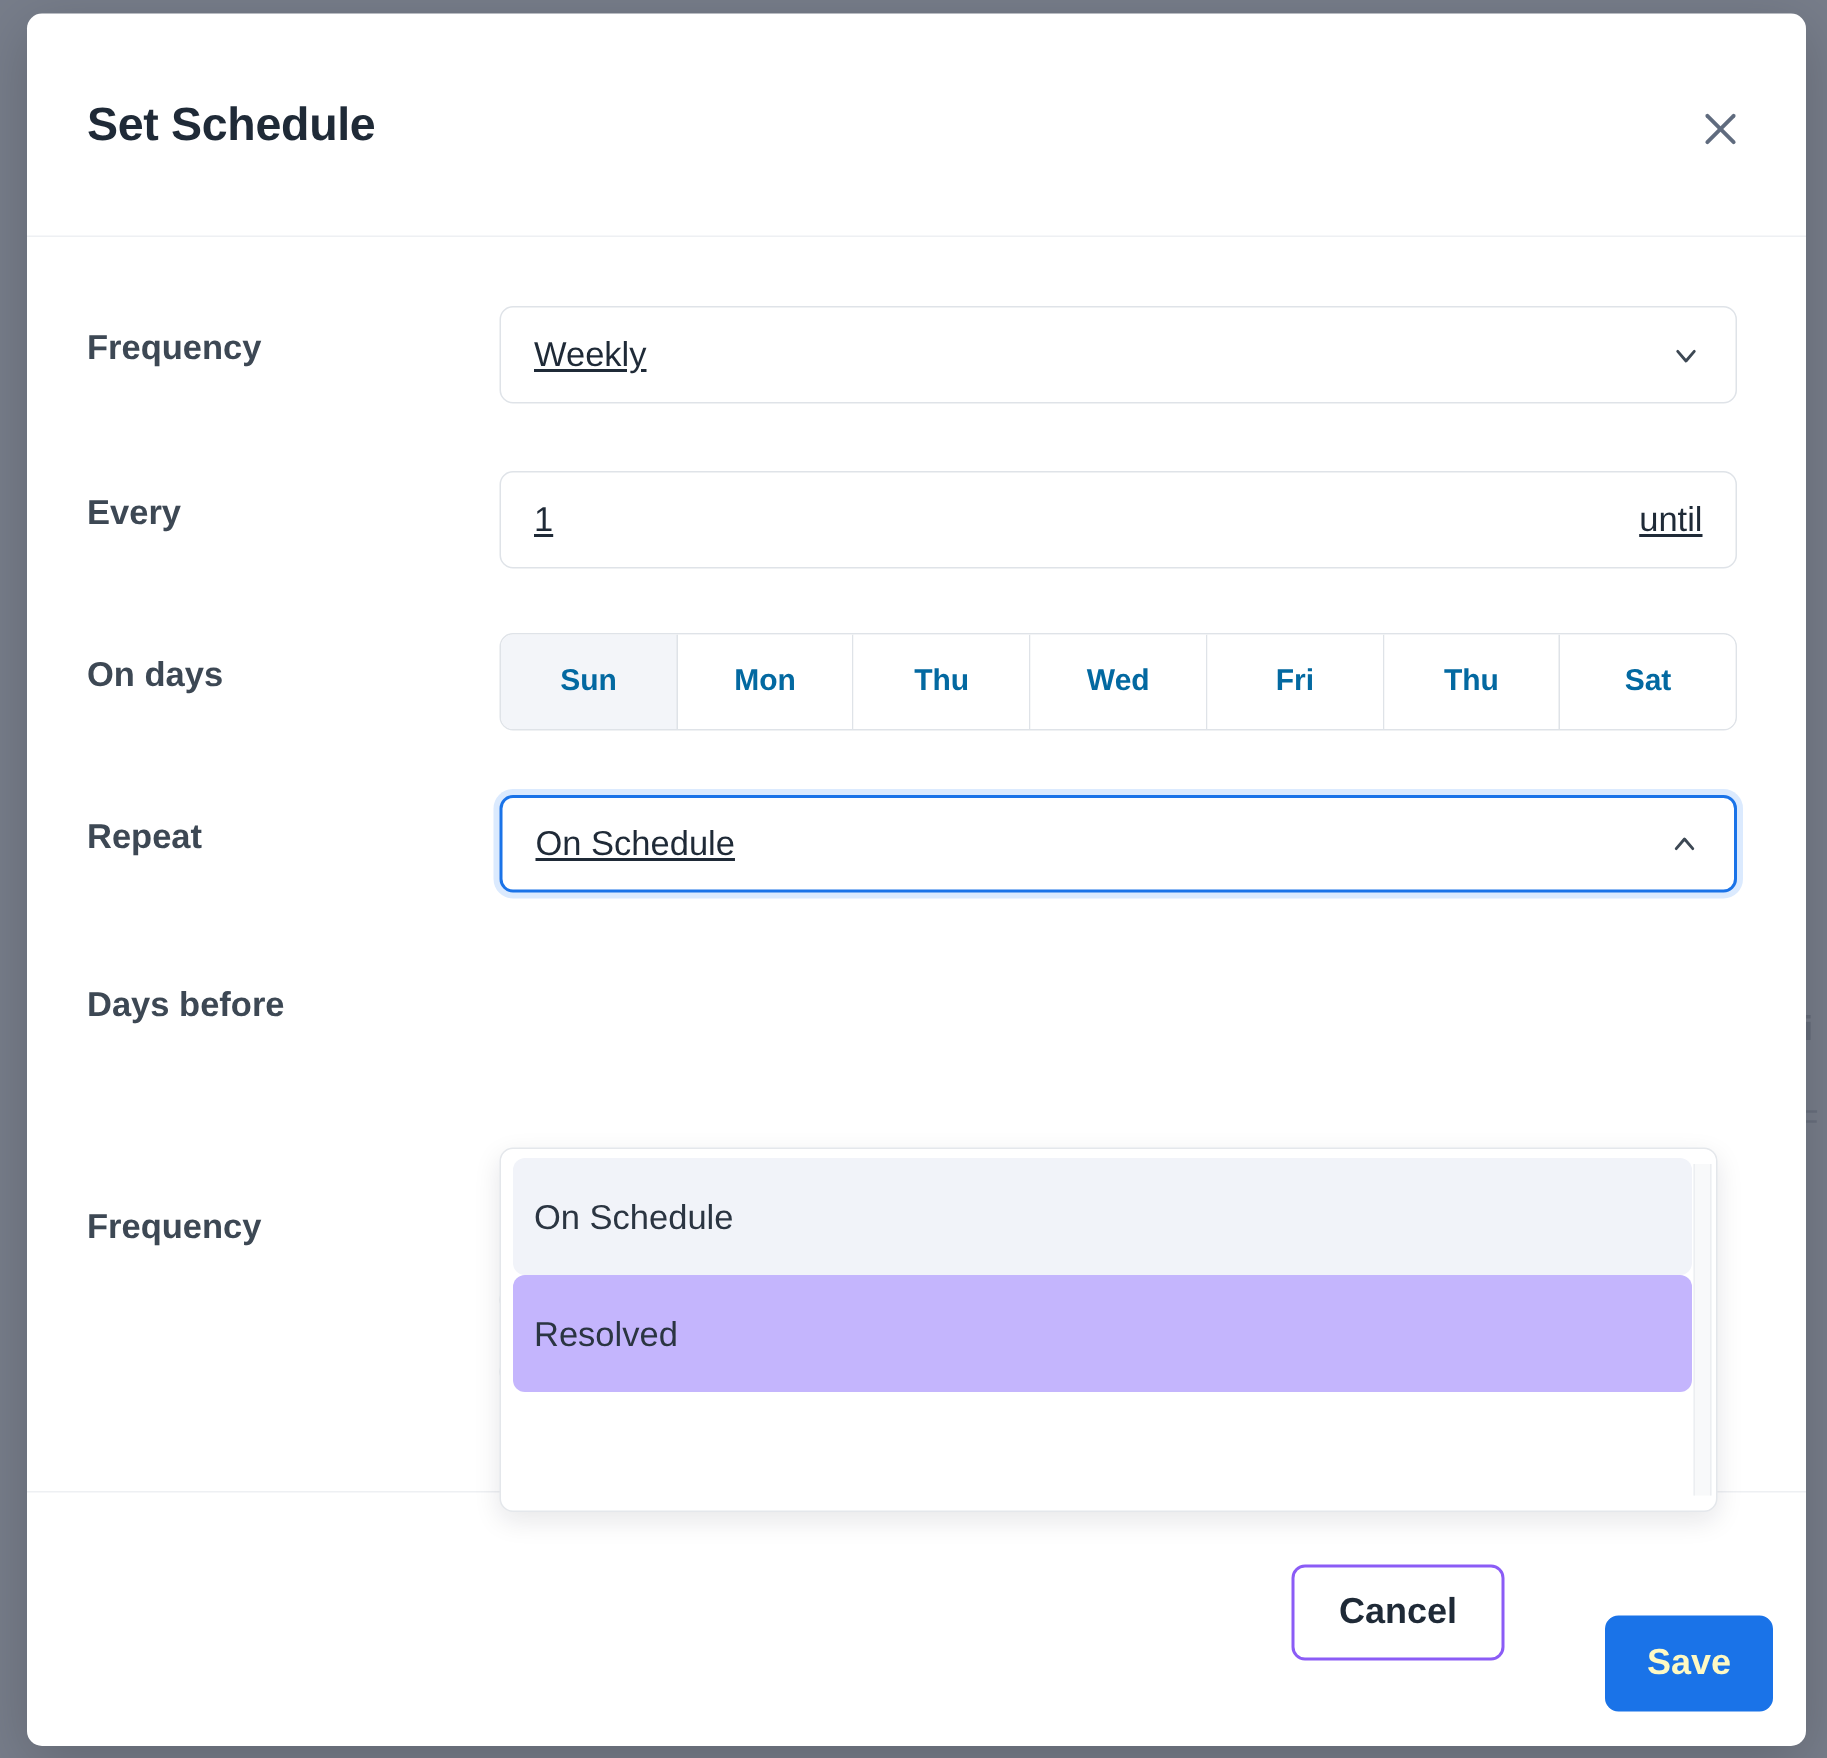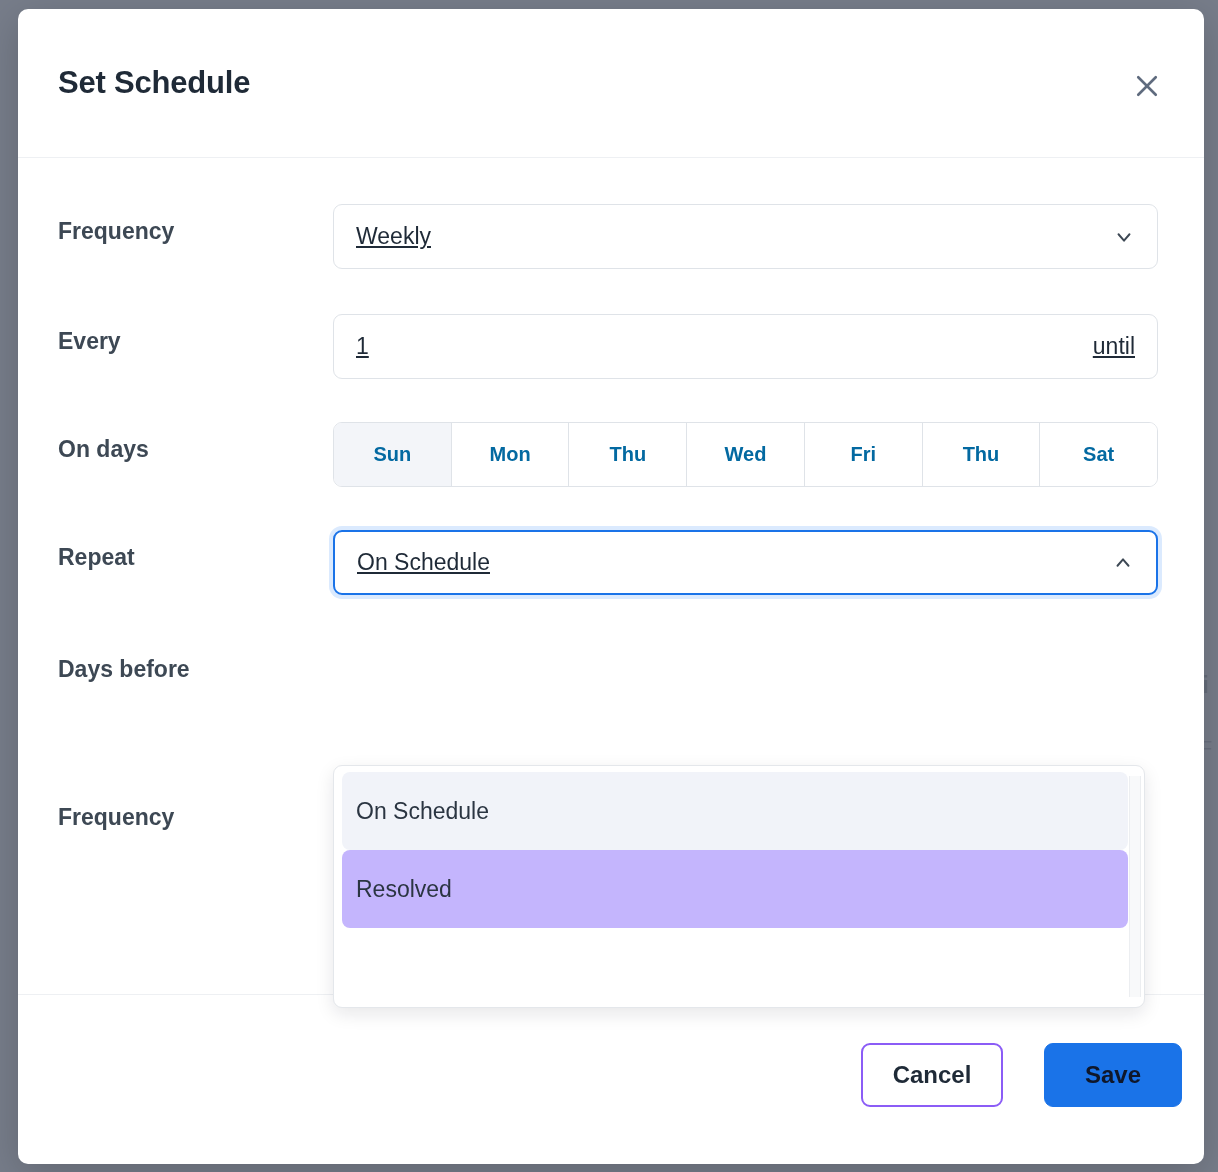--- a/index.html
+++ b/index.html
@@ -254,24 +254,25 @@
   }
   .btn-cancel {
     right: 201px;
     width: 142px;
     background: #ffffff;
     border: 2px solid #8b5cf6;
     color: #1f2a37;
   }
   .btn-save {
     right: 22px;
-    width: 138px;
+    width: 112px;
     background: #1a73e8;
     border: 1px solid #1a73e8;
-    color: #0f172a;
+    color: #fef9c3;
+    margin-top: 34px;
   }
 </style>
 </head>
 <body>
 
 <div class="bg-layer"></div>
 <div class="bg-text t1">li</div>
 <div class="bg-text t2">F</div>
 <div class="bg-text t3">d</div>
 

